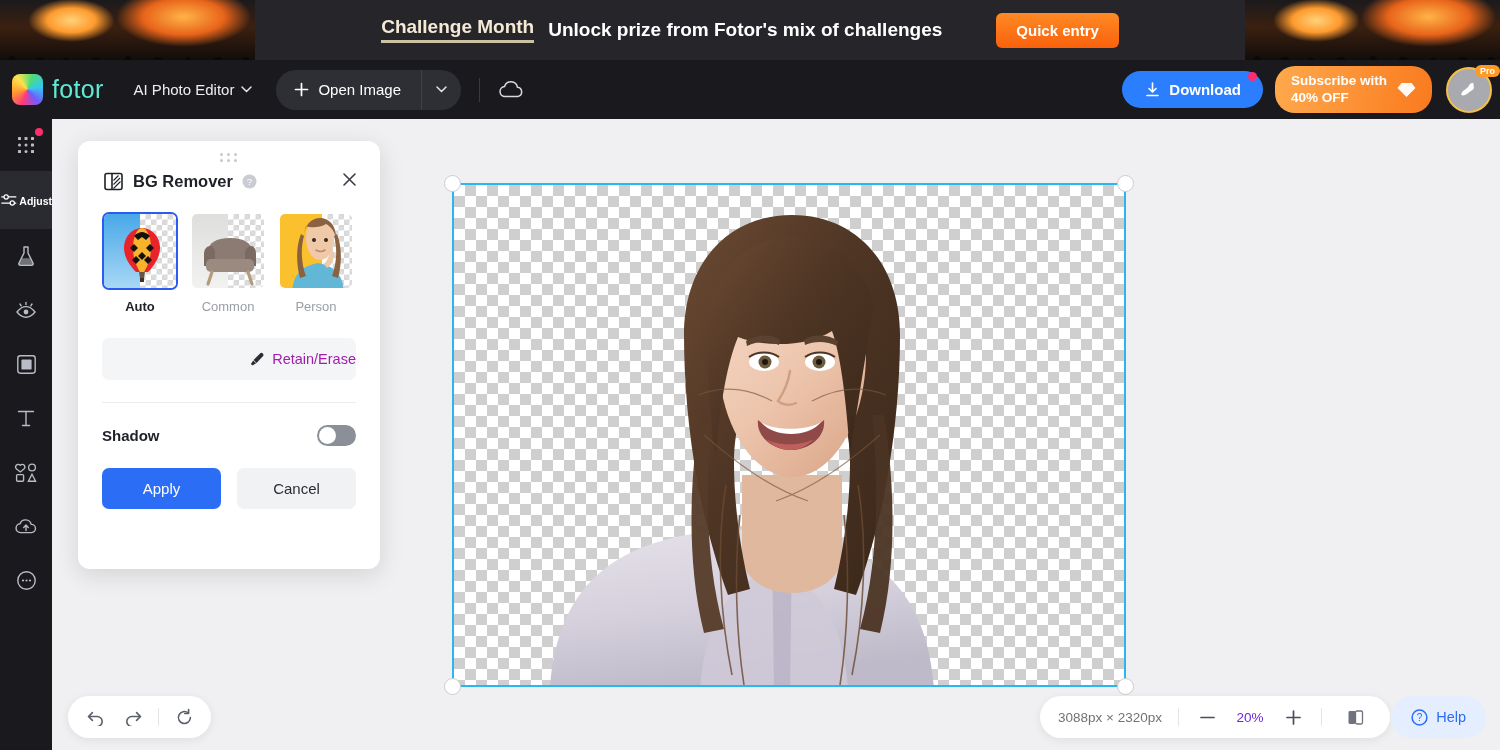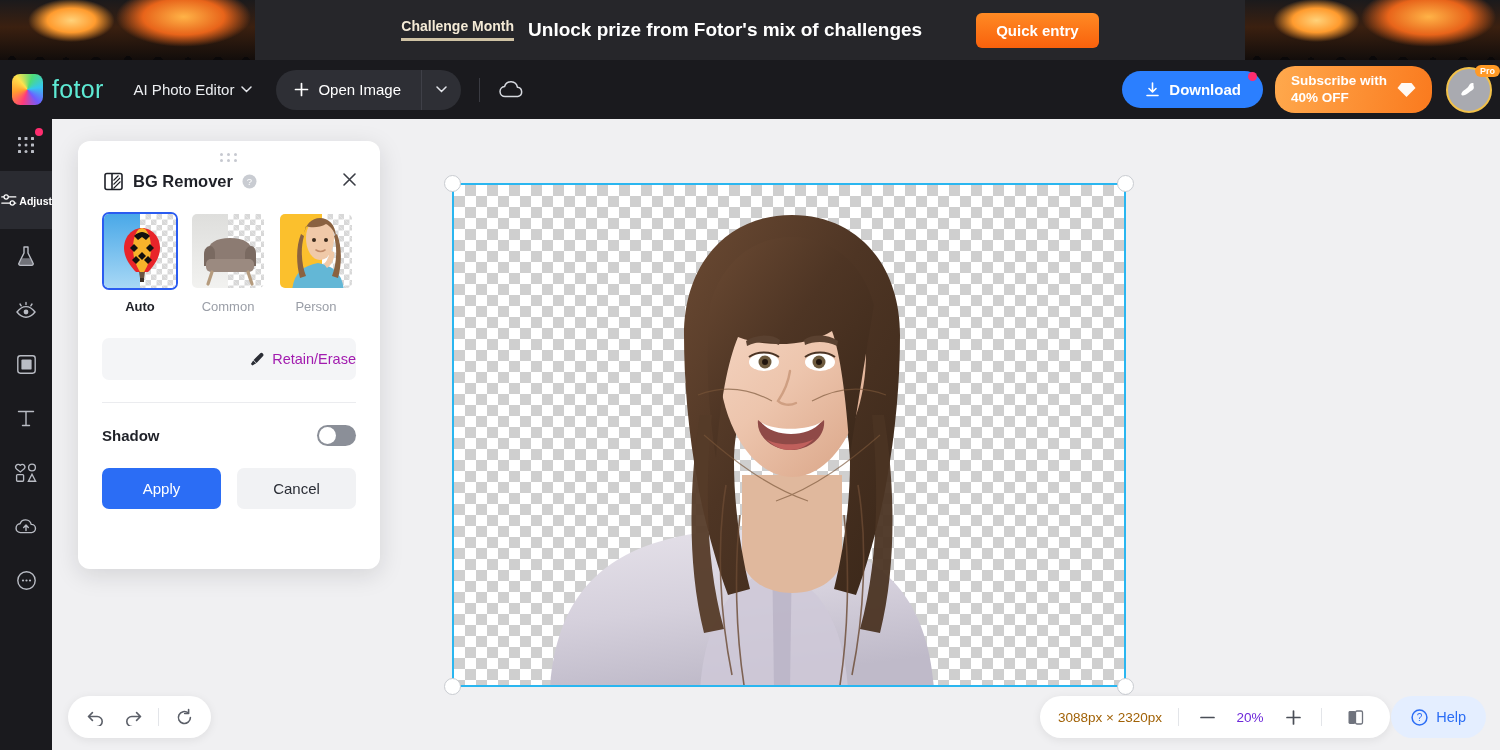--- a/index.html
+++ b/index.html
@@ -38,21 +38,21 @@
       radial-gradient(circle 9px at 158px 36px, #0a0809 60%, transparent 61%),
       radial-gradient(circle 6px at 188px 35px, #0a0809 60%, transparent 61%),
       radial-gradient(circle 9px at 218px 36px, #0a0809 60%, transparent 61%),
       radial-gradient(circle 7px at 246px 35px, #0a0809 60%, transparent 61%);
   }
   .promo-center {
     position: absolute; left: 0; right: 0; top: 0; height: 60px;
     display: flex; align-items: center; justify-content: center; gap: 14px;
   }
   .promo-title {
-    font-size: 14px; font-weight: bold; color: #f4ead6;
+    font-size: 19px; font-weight: bold; color: #f4ead6;
     border-bottom: 3px solid #cfc2a4; padding-bottom: 3px; line-height: 1.1;
   }
   .promo-sub { font-size: 19px; font-weight: bold; color: #ffffff; }
   .quick-entry {
     margin-left: 40px;
     background: linear-gradient(180deg, #ff8a24 0%, #f9610c 100%);
     color: #fff; font-size: 15px; font-weight: bold;
     border: none; border-radius: 6px; padding: 9px 20px; cursor: pointer;
   }
 
@@ -235,21 +235,21 @@
     width: 34px; height: 34px; border-radius: 50%; border: none; background: transparent;
     display: flex; align-items: center; justify-content: center; cursor: pointer; color: #5b5f68;
   }
   .vbar { width: 1px; height: 18px; background: #e3e5e9; margin: 0 4px; }
   .bottom-right-bar {
     position: absolute; right: 110px; bottom: 12px;
     height: 42px; background: #fff; border-radius: 21px;
     display: flex; align-items: center; padding: 0 18px; gap: 12px;
     box-shadow: 0 2px 10px rgba(20,22,30,.08);
   }
-  .dims { font-size: 13.5px; color: #a16207; }
+  .dims { font-size: 13.5px; color: #737373; }
   .zoom-val { font-size: 13.5px; color: #6d28d9; width: 38px; text-align: center; }
   .help-btn {
     position: absolute; right: 14px; bottom: 12px;
     height: 42px; background: #e4eeff; border-radius: 21px; border: none;
     display: flex; align-items: center; gap: 8px; padding: 0 20px;
     color: #2b6df5; font-size: 14.5px; cursor: pointer;
   }
 </style>
 </head>
 <body>

